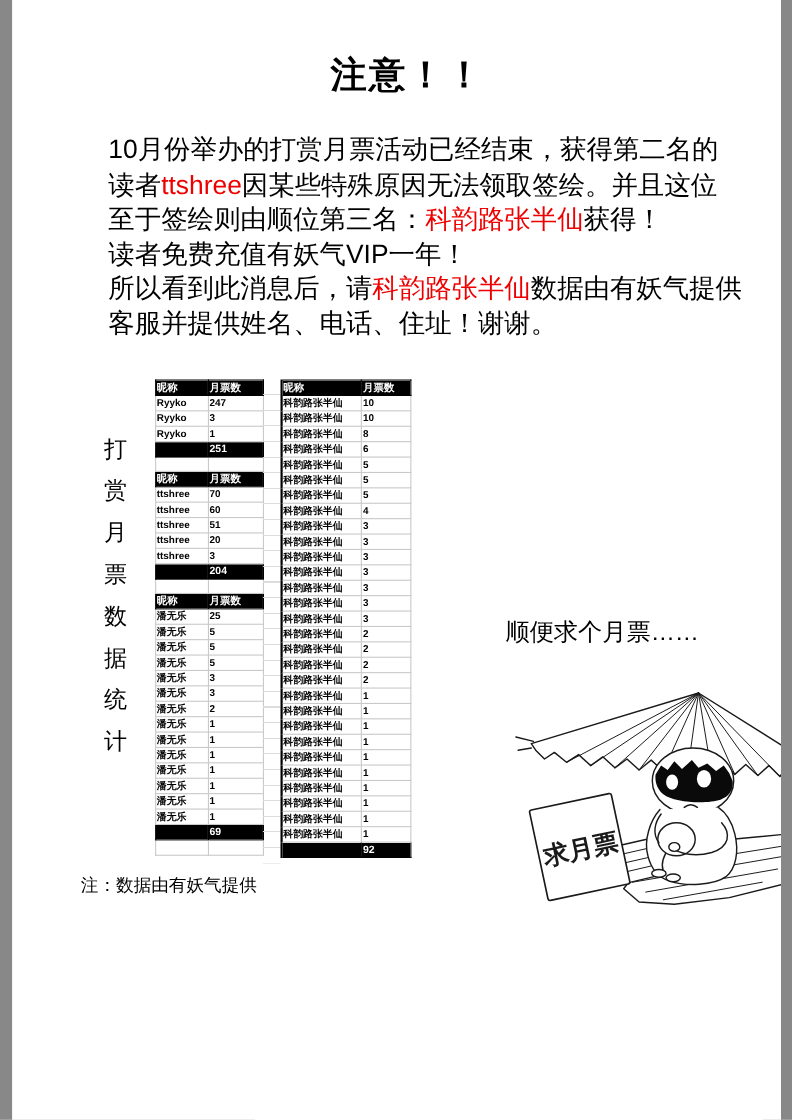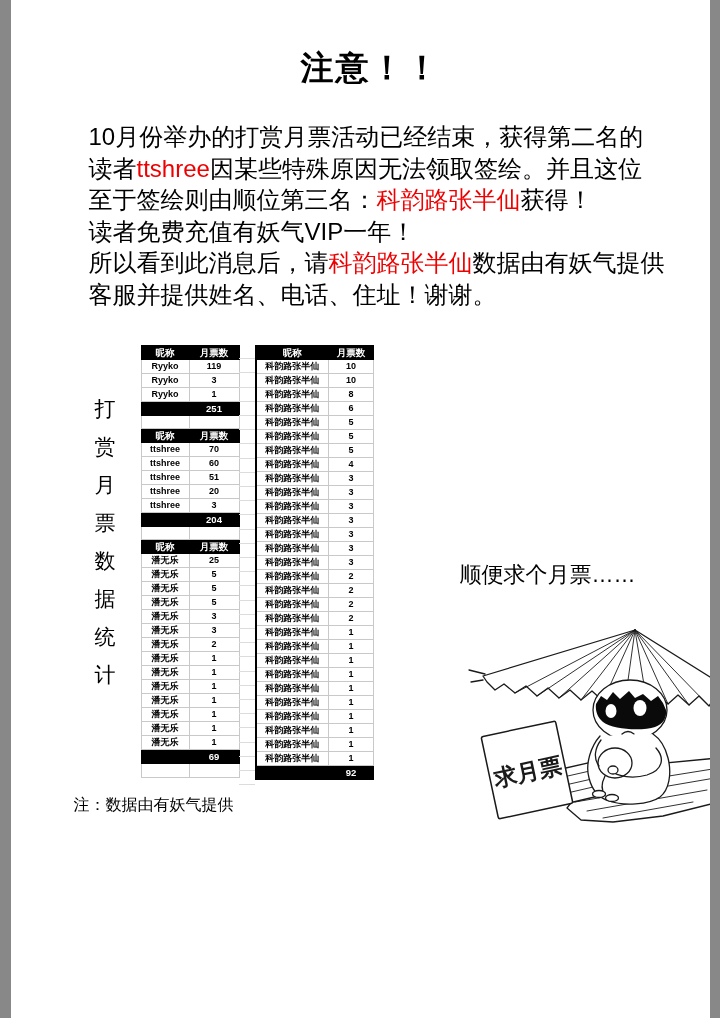--- a/index.html
+++ b/index.html
@@ -9,33 +9,33 @@
     position:relative; width:699px; height:1018px; margin:0 auto;
     background:#ffffff; color:#000;
     font-family:"Liberation Sans","DejaVu Sans",sans-serif;
     overflow:hidden;
   }
   .title {
     position:absolute; top:46px; left:0; width:720px;
     text-align:center; font-size:33px; font-weight:600; letter-spacing:2px;
   }
   .announcement {
-    position:absolute; left:78px; top:121px; width:592px;
+    position:absolute; left:88px; top:121px; width:592px;
     font-size:24px; line-height:31.5px; font-weight:500;
   }
   .ann-line { white-space:nowrap; }
   .red { color:var(--red); }
   .vertical-caption {
     position:absolute; left:84px; top:398px;
     display:flex; flex-direction:column; gap:17px;
     font-size:21px; font-weight:500; line-height:21px;
   }
   .mini-table {
     position:absolute; top:345px; border-collapse:collapse; table-layout:fixed;
-    font-size:9px; font-weight:700; text-align:center; background:#fff;border-radius:21px;
+    font-size:9px; font-weight:700; background:#fff;border-radius:21px;
   }
   .mini-table td {
     height:13.2px; padding:0 1px; border:1px solid var(--grid);
     overflow:hidden; white-space:nowrap; line-height:13px;
   }
   #left-table  { left:130px; width:98px; }
   #right-table { left:244px; width:118px; border-left:2px solid #000; }
   #right-table td:first-child { border-left:2px solid #000; }
   .mini-table tr.hdr td, .mini-table tr.total td {
     background:var(--hdr); color:#fff; border-color:#000; font-size:9.5px;
@@ -82,21 +82,21 @@
         <col style="width:48px">
         <col style="width:50px">
       </colgroup>
     <tbody>
         <tr class="hdr">
           <td>昵称</td>
           <td>月票数</td>
         </tr>
         <tr>
           <td>Ryyko</td>
-          <td>119</td>
+          <td>247</td>
         </tr>
         <tr>
           <td>Ryyko</td>
           <td>3</td>
         </tr>
         <tr>
           <td>Ryyko</td>
           <td>1</td>
         </tr>
         <tr class="total">

